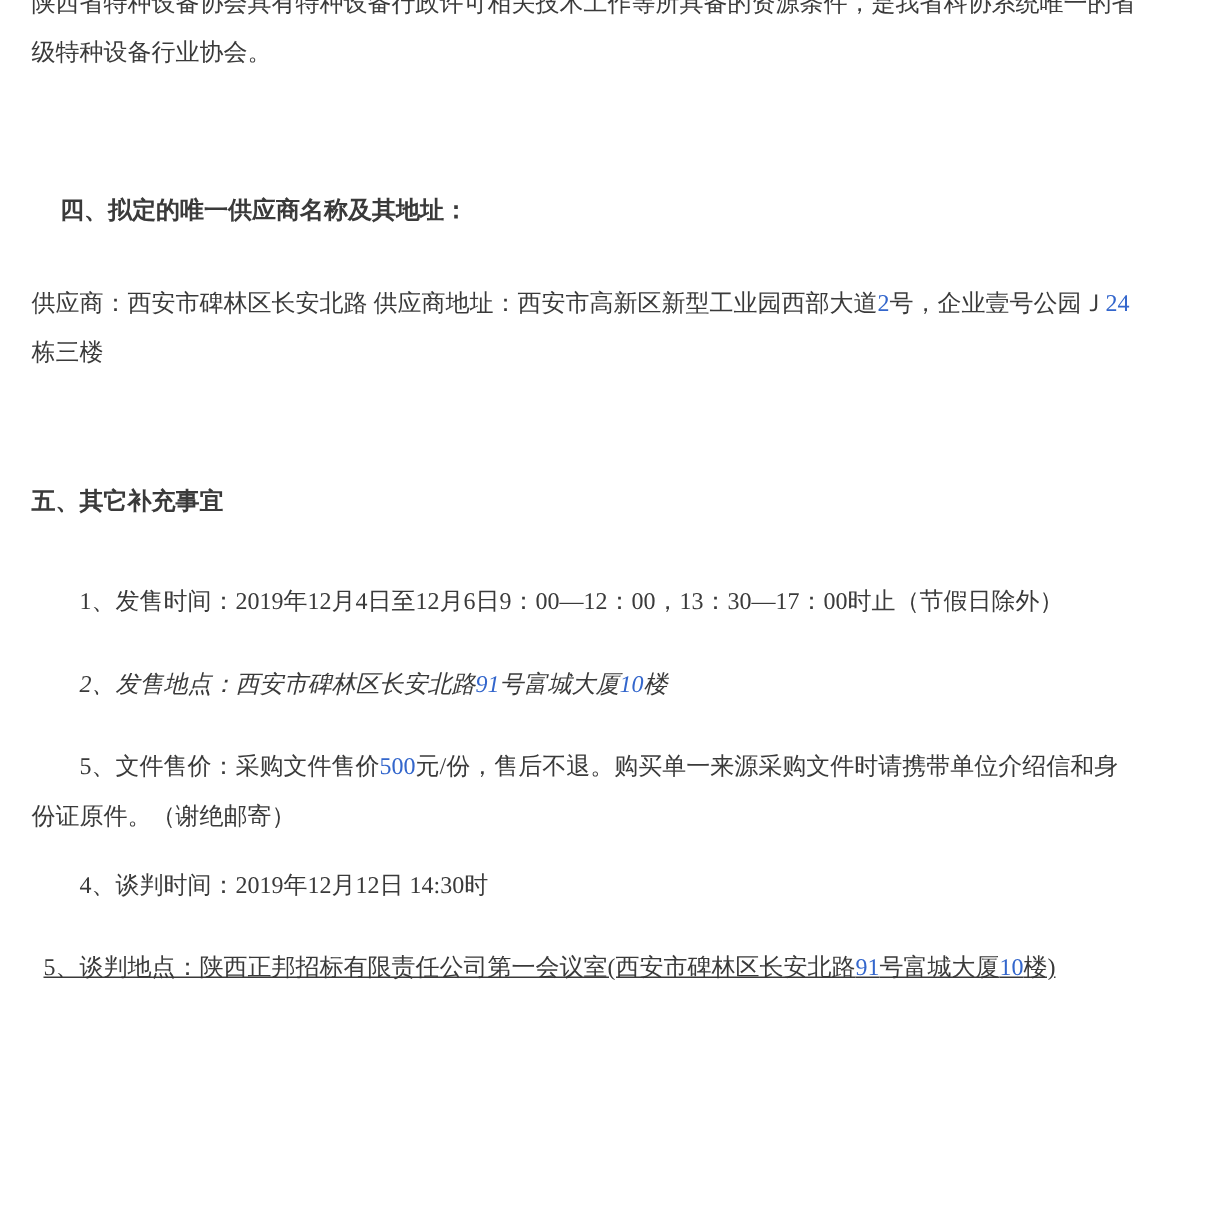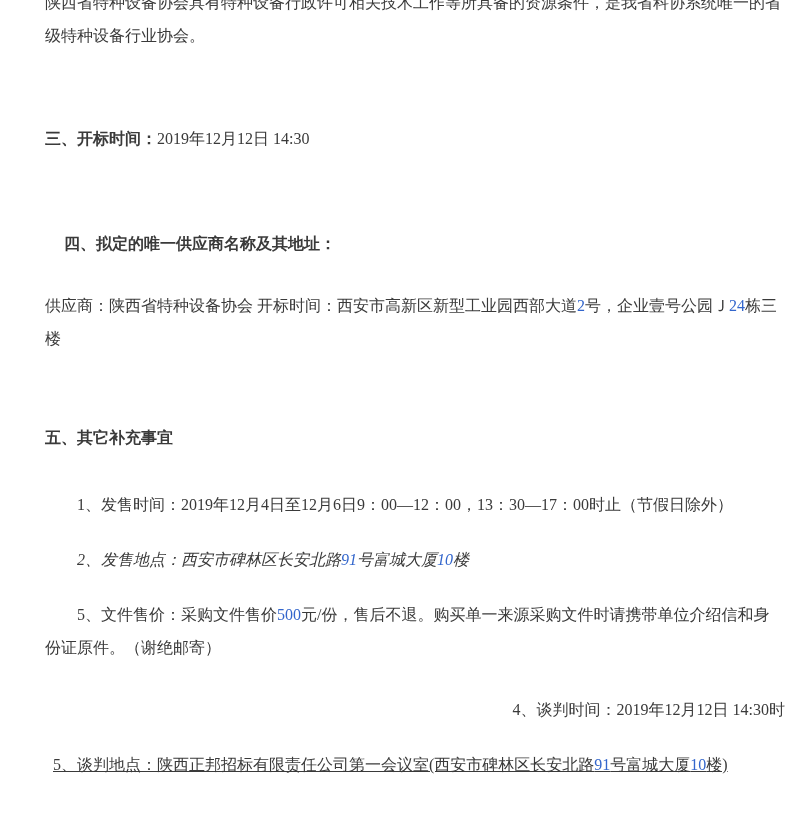--- a/index.html
+++ b/index.html
@@ -10,21 +10,21 @@
   body {
     width: 806px;
     height: 820px;
     overflow: hidden;
     font-family: "Liberation Serif", "DejaVu Serif", serif;
   }
   .doc {
     position: relative;
     overflow: hidden;
     height: 820px;
-    padding-left: 45px;
+    padding-left: 21px;
     box-sizing: border-box;
   }
   .para {
     margin: 0;
     width: 740px;
     font-size: 16px;
     line-height: 33px;
     color: var(--text-color, #3a3a3a);
     word-break: break-all;
   }
@@ -33,39 +33,36 @@
 
   
   .p-intro     { margin-top: -14px; }
   .p-sec3      { margin-top: 70px; }
   .p-sec4      { margin-top: 72px; margin-left: 19px; }
   .p-supplier  { margin-top: 29px; }
   .p-sec5      { margin-top: 66px; }
   .p-item1     { margin-top: 34px; text-indent: 2em; }
   .p-item2     { margin-top: 22px; text-indent: 2em; font-style: italic; }
   .p-item3     { margin-top: 22px; text-indent: 2em; }
-  .p-item4     { margin-top: 29px; text-indent: 2em; text-align: right; }
+  .p-item4     { margin-top: 13px; text-indent: 2em; }
   .p-item5     { margin-top: 22px; text-indent: 0.5em; text-decoration: underline; }
 </style>
 </head>
 <body>
 
 <div class="doc">
 
   <p class="para p-intro">陕西省特种设备协会具有特种设备行政许可相关技术工作等所具备的资源条件，是我省科协系统唯一的省级特种设备行业协会。</p>
 
-  <p class="para p-sec3">
-    <strong>三、开标时间：</strong><span>2019年12月12日 14:30</span>
-  </p>
 
   <p class="para p-sec4">
     <strong>四、拟定的唯一供应商名称及其地址：</strong>
   </p>
 
-  <p class="para p-supplier"><span>供应商：陕西省特种设备协会 开标时间：西安市高新区新型工业园西部大道</span><span class="hl">2</span><span>号，企业壹号公园Ｊ</span><span class="hl">24</span><span>栋三楼</span></p>
+  <p class="para p-supplier"><span>供应商：西安市碑林区长安北路 供应商地址：西安市高新区新型工业园西部大道</span><span class="hl">2</span><span>号，企业壹号公园Ｊ</span><span class="hl">24</span><span>栋三楼</span></p>
 
   <p class="para p-sec5">
     <strong>五、其它补充事宜</strong>
   </p>
 
   <p class="para p-item1"><span>1、发售时间：2019年12月4日至12月6日9：00—12：00，13：30—17：00时止（节假日除外）</span></p>
 
   <p class="para p-item2"><span>2、发售地点：西安市碑林区长安北路</span><span class="hl">91</span><span>号富城大厦</span><span class="hl">10</span><span>楼</span></p>
 
   <p class="para p-item3"><span>5、文件售价：采购文件售价</span><span class="hl">500</span><span>元/份，售后不退。购买单一来源采购文件时请携带单位介绍信和身份证原件。（谢绝邮寄）</span></p>

